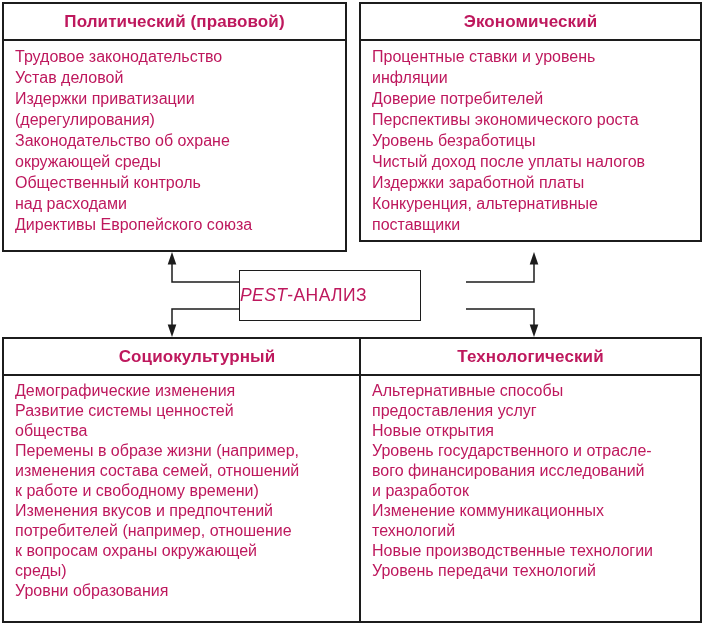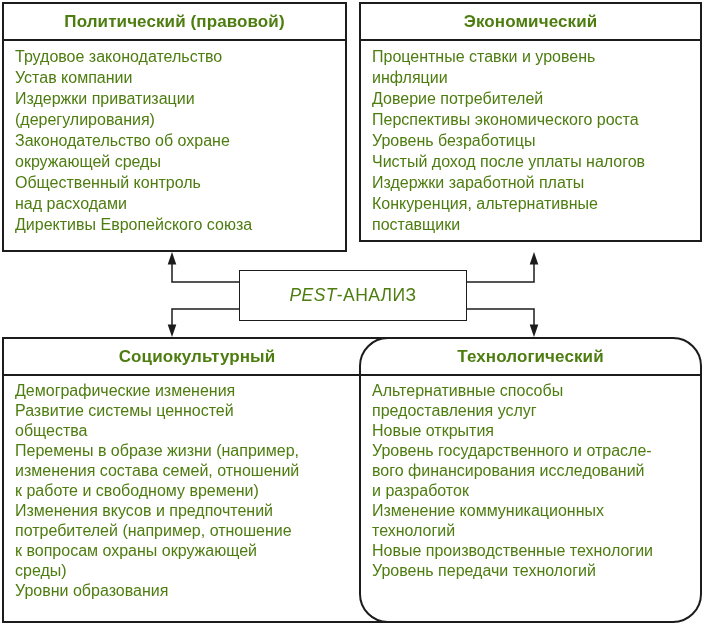--- a/index.html
+++ b/index.html
@@ -1,75 +1,75 @@
 <!DOCTYPE html>
 <html><head>
 <meta charset="utf-8">
 <style>
   html,body{margin:0;padding:0;background:#ffffff;}
   .canvas{
     position:relative;
     width:706px;height:630px;
     background:#ffffff;
     font-family:"Liberation Sans", sans-serif;
-    color:#4d7c0f;
+    color:#be185d;
     overflow:hidden;
   }
   .quad{
     position:absolute;
     box-sizing:border-box;
     border:2px solid #1c1c1c;
     background:#ffffff;
   }
   .quad-tl{left:2px;top:2px;width:345px;height:250px;}
   .quad-tr{left:359px;top:2px;width:343px;height:240px;}
   .quad-bl{left:2px;top:337px;width:390px;height:286px;}
-  .quad-br{left:359px;top:337px;width:343px;height:286px;border-radius:29px;}
+  .quad-br{left:359px;top:337px;width:343px;height:286px;}
   .quad-header{
     box-sizing:border-box;
     height:37px;
     border-bottom:2px solid #1c1c1c;
     display:flex;align-items:center;justify-content:center;
     font-weight:bold;
     font-size:17px;
     letter-spacing:.1px;
   }
   .quad-body{
     padding:5px 5px 0 11px;
     font-size:16px;
   }
   .quad-top .quad-body{line-height:21px;}
   .quad-bottom .quad-body{line-height:20px;}
   .item{white-space:pre-line;}
   .center-box{
     position:absolute;
     box-sizing:border-box;
-    left:239px;top:270px;width:228px;height:51px;
+    left:239px;top:270px;width:182px;height:51px;
     border:1.8px solid #1c1c1c;
     background:#ffffff;
-    display:flex;align-items:center;justify-content:center;
+    display:flex;align-items:center;justify-content:flex-start;
     font-size:17.5px;
     letter-spacing:.4px;
   }
   .center-box .acronym{font-style:italic;}
   .connectors{
     position:absolute;left:0;top:0;width:706px;height:630px;
     pointer-events:none;
   }
 </style>
 </head>
 <body>
 
 <div class="canvas">
 
   <div class="quad quad-tl quad-top">
     <div class="quad-header">Политический (правовой)</div>
     <div class="quad-body">
       <div class="item">Трудовое законодательство</div>
-      <div class="item">Устав компании</div>
+      <div class="item">Устав деловой</div>
       <div class="item">Издержки приватизации
 (дерегулирования)</div>
       <div class="item">Законодательство об охране
 окружающей среды</div>
       <div class="item">Общественный контроль
 над расходами</div>
       <div class="item">Директивы Европейского союза</div>
     </div>
   </div>
 

